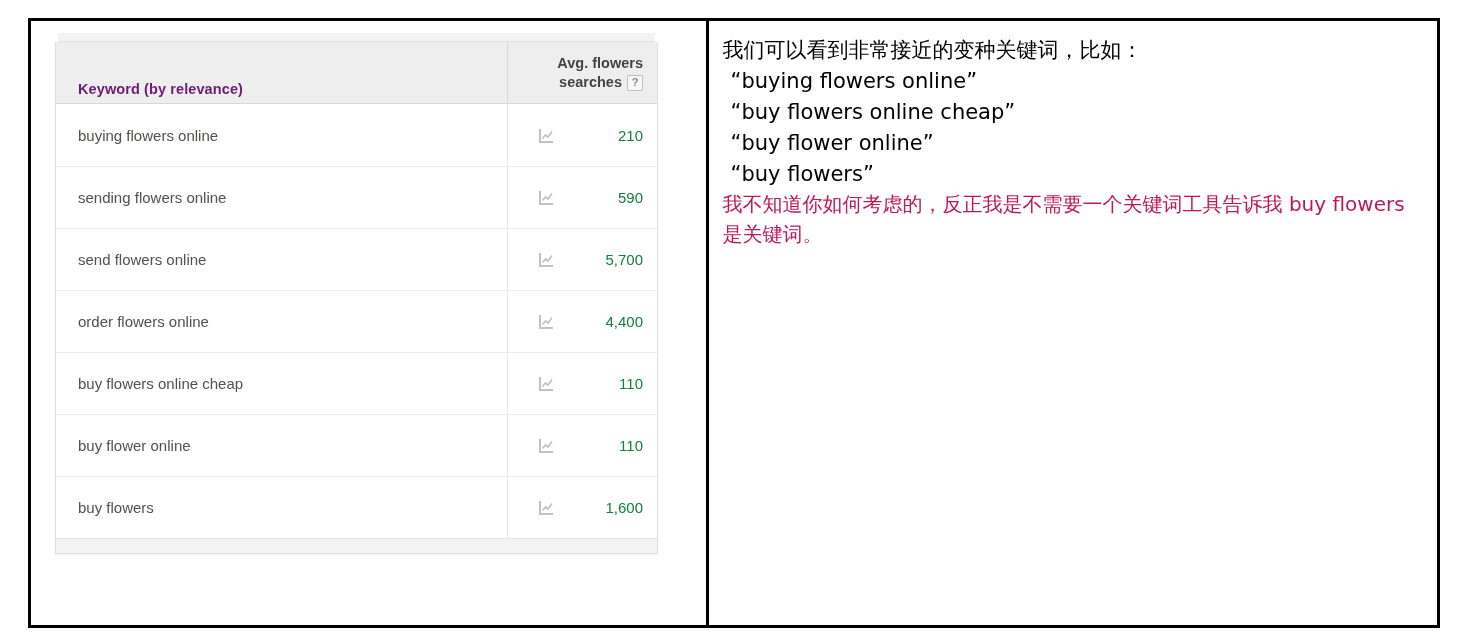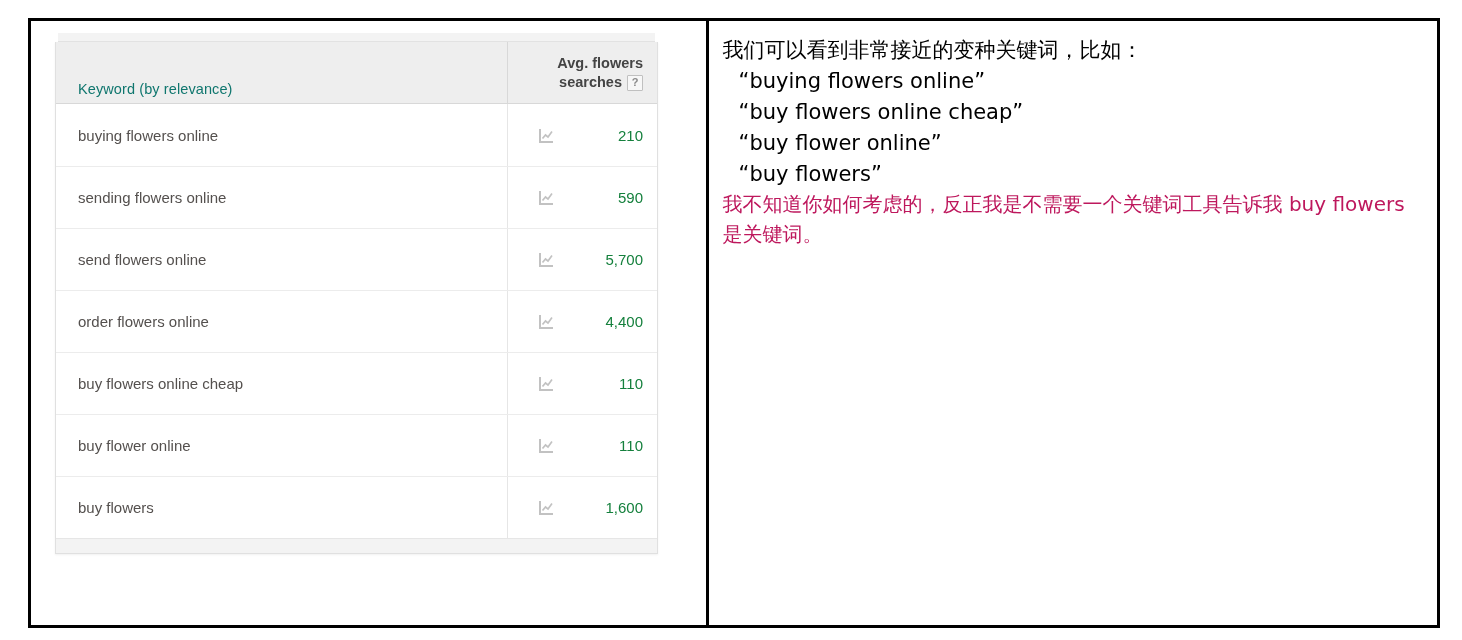--- a/index.html
+++ b/index.html
@@ -92,22 +92,22 @@
     padding-right: 14px;
   }
 
   .kw-head .col-keyword,
   .kw-head .col-metric {
     border-left-color: #d8d8d8;
   }
 
   .head-label {
     font-size: 14.5px;
-    font-weight: normal;
-    color: #0f766e;
+    font-weight: bold;
+    color: #701a75;
     letter-spacing: 0.1px;
     margin-top: 32px;
   }
 
   .head-metric-inner {
     width: 100%;
     text-align: right;
     line-height: 1.25;
   }
 
@@ -183,21 +183,20 @@
   .cn-line {
     font-family: "DejaVu Sans", sans-serif;
     font-size: 21px;
     color: #000000;
     line-height: 1.48;
     white-space: pre-wrap;
   }
 
   .cn-line.quoted {
     padding-left: 8px;
-    margin-left: 8px;
   }
 
   .cn-para {
     font-family: "DejaVu Sans", sans-serif;
     font-size: 20px;
     color: #be185d;
     line-height: 1.48;
     max-width: 700px;
   }
 </style>

